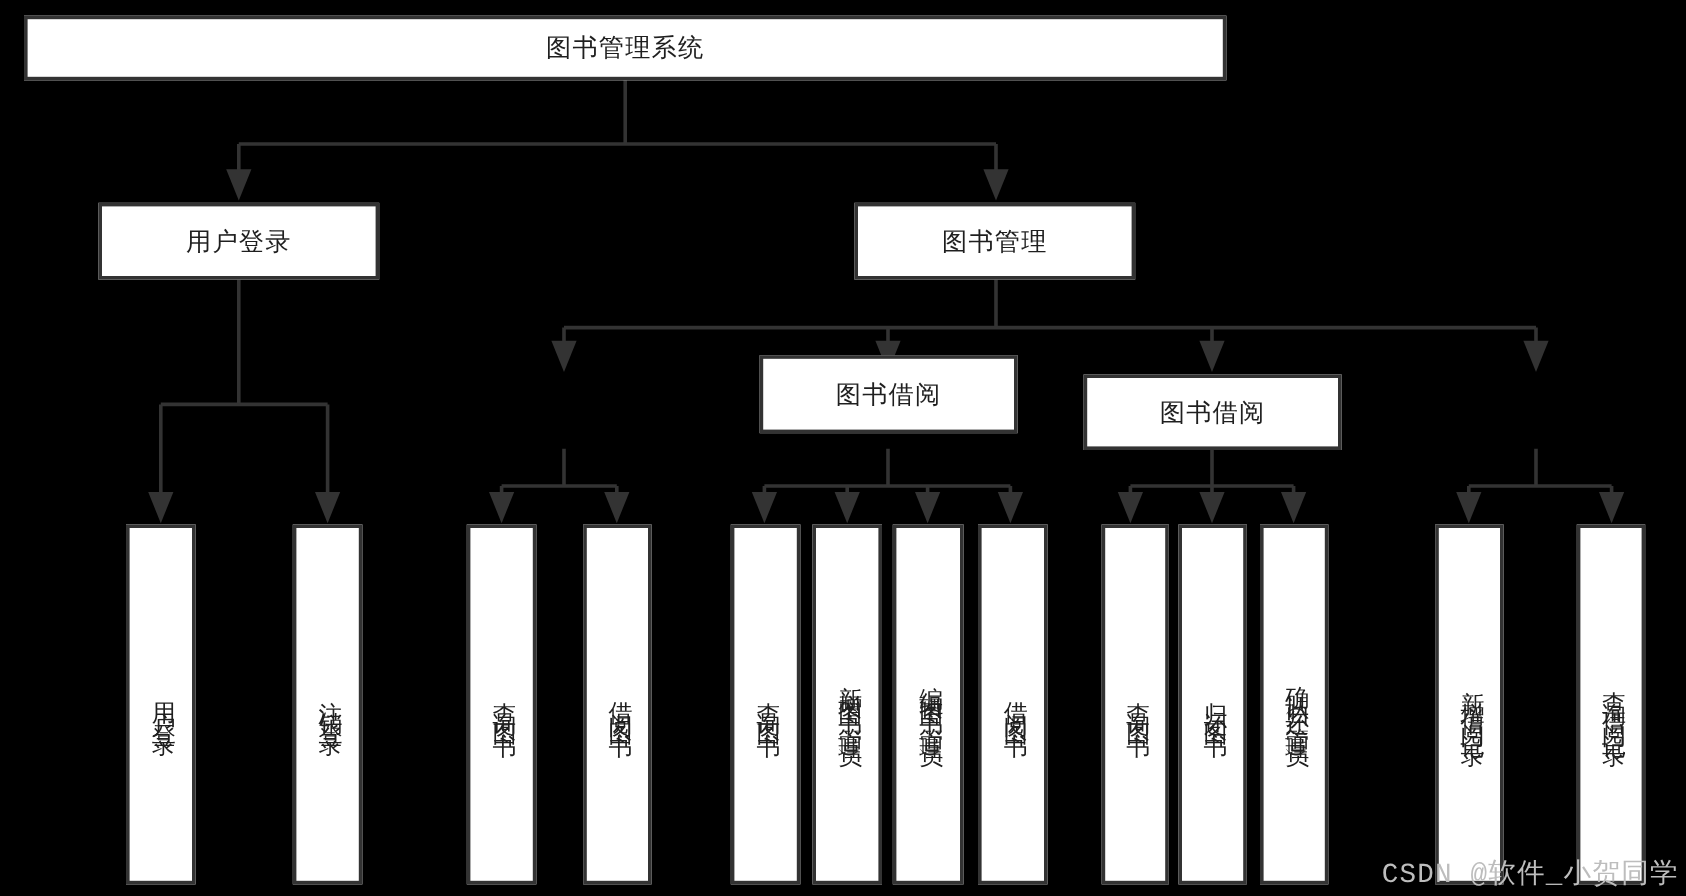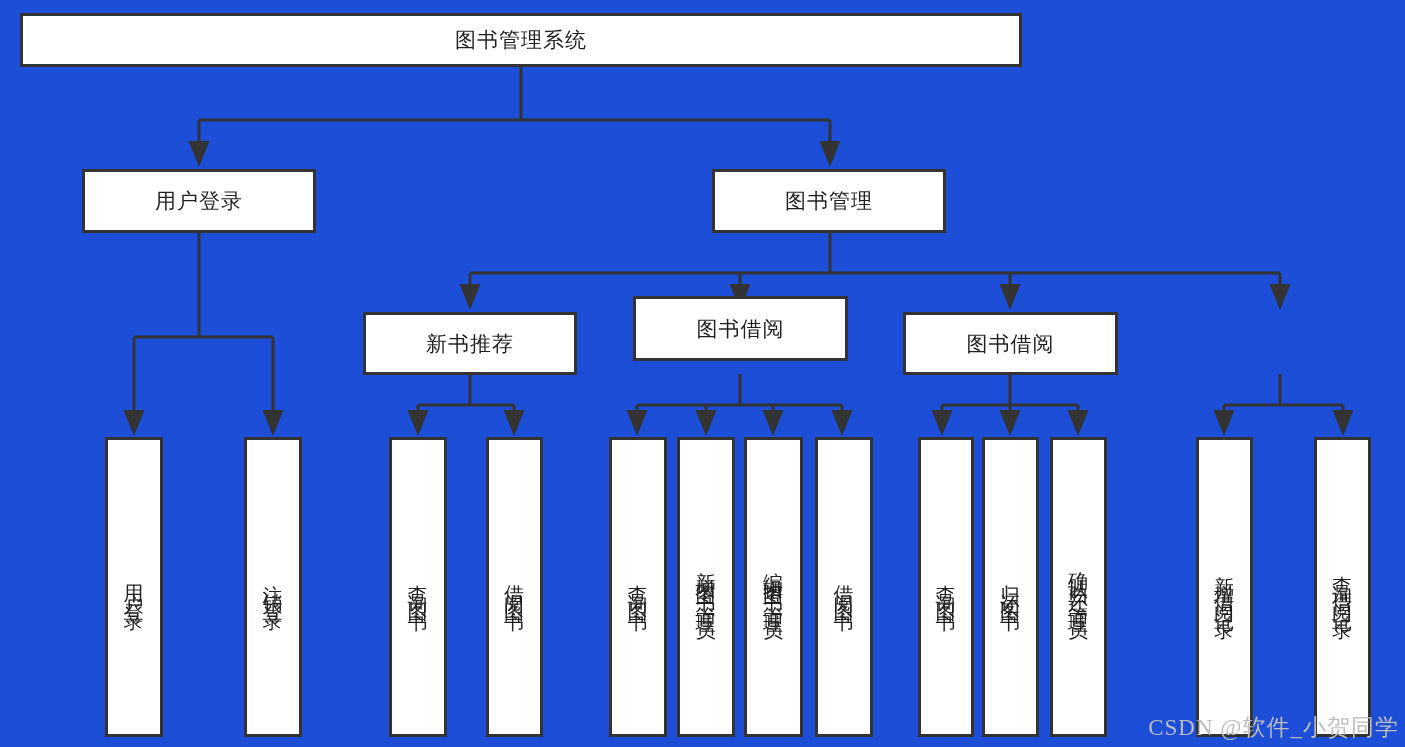--- a/index.html
+++ b/index.html
@@ -1,20 +1,20 @@
 <!DOCTYPE html>
 <html><head>
 <meta charset="utf-8">
 <style>
   html,body{margin:0;padding:0;background:#ffffff;}
   #canvas{
     position:relative;
     width:1405px;height:747px;
-    background:#1d4ed8;
-    font-family:Liberation Serif, serif;
+    background:#000000;
+    font-family:Liberation Mono, monospace;
     overflow:hidden;
   }
   #wires{position:absolute;left:0;top:0;width:1405px;height:747px;}
   .hnode{
     position:absolute;
     box-sizing:border-box;
     border:3px solid #333333;
     background:#ffffff;
     display:flex;align-items:center;justify-content:center;
     font-size:21px;color:#1f1f1f;
@@ -98,23 +98,20 @@
     <span>图书管理系统</span>
   </div>
 
   <div class="hnode" style="left:82px;top:169px;width:234px;height:64px">
     <span>用户登录</span>
   </div>
   <div class="hnode" style="left:712px;top:169px;width:234px;height:64px">
     <span>图书管理</span>
   </div>
 
-  <div class="hnode" style="left:363px;top:312px;width:214px;height:63px">
-    <span>新书推荐</span>
-  </div>
   <div class="hnode" style="left:633px;top:296px;width:215px;height:65px">
     <span>图书借阅</span>
   </div>
   <div class="hnode" style="left:903px;top:312px;width:215px;height:63px">
     <span>图书借阅</span>
   </div>
 
   <div class="vnode" style="left:105px;width:58px">
     <span class="vtext">用户登录</span>
   </div>

